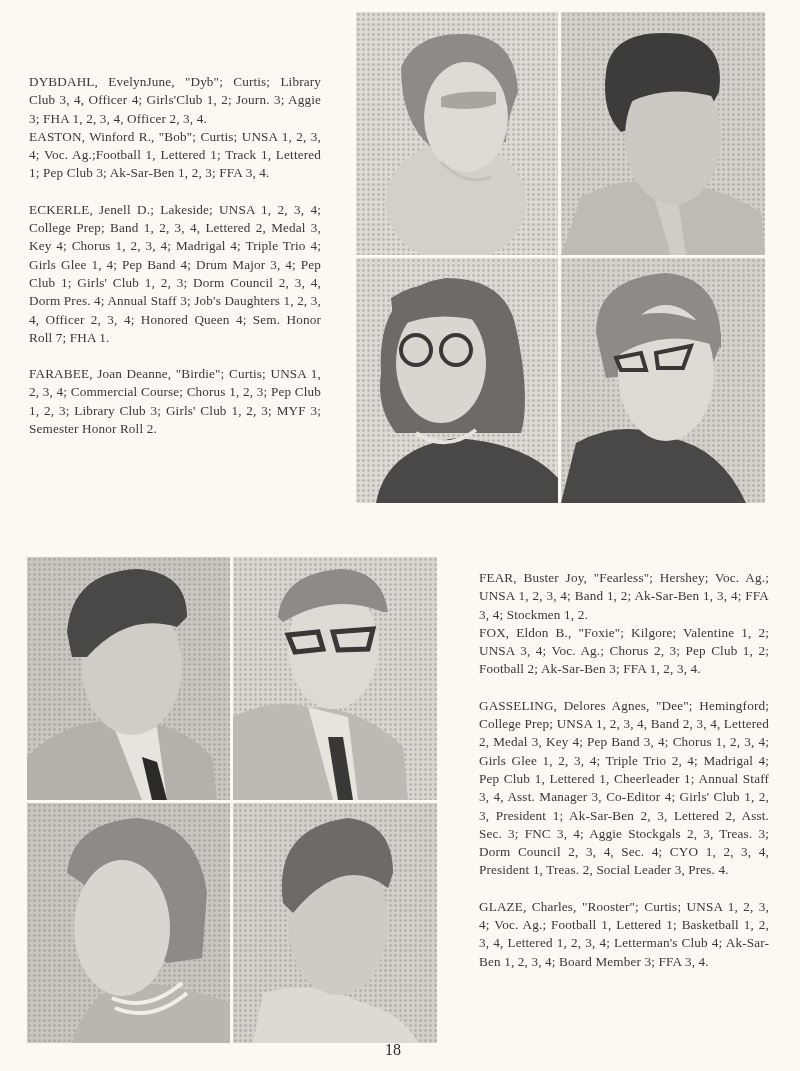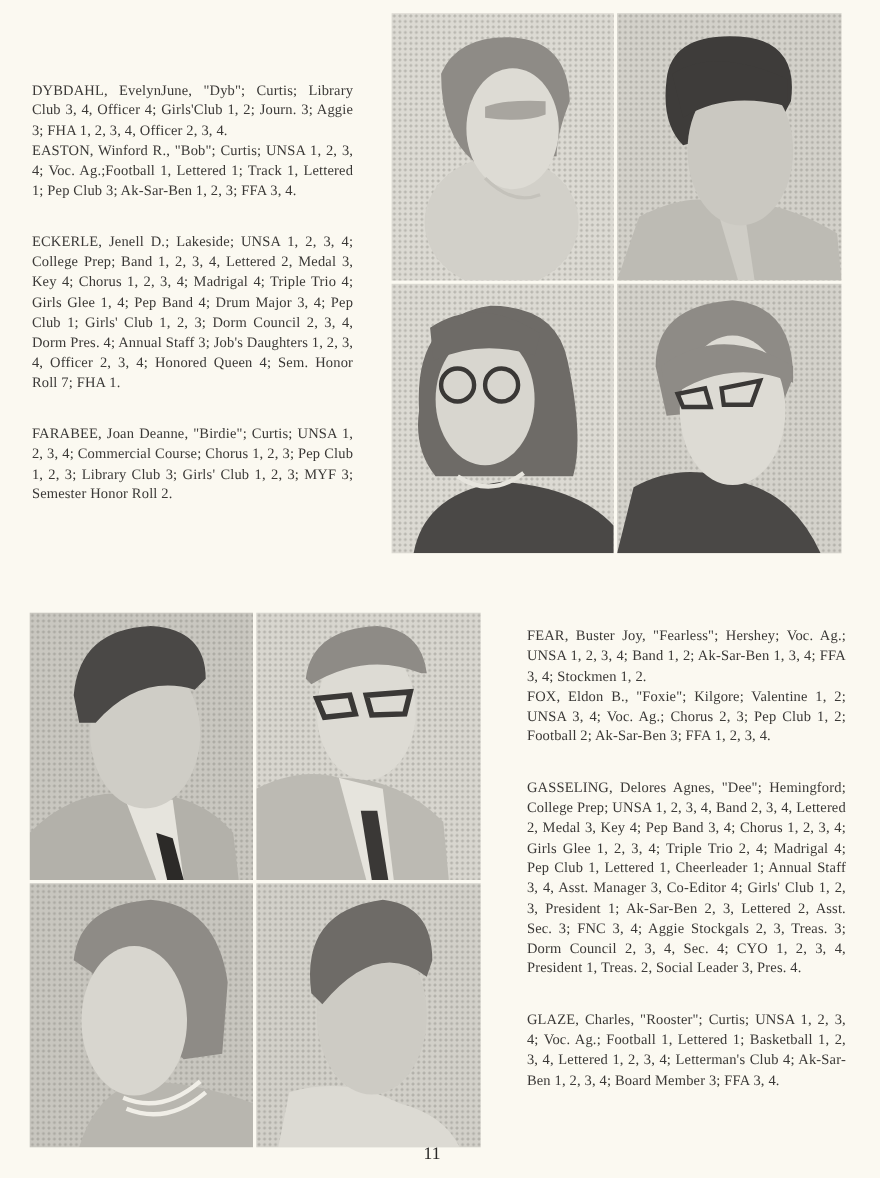--- a/index.html
+++ b/index.html
@@ -11,21 +11,21 @@
       color: #3a3836;
     }
     .bio-block {
       position: absolute;
       font-size: 13.2px;
       line-height: 18.3px;
       text-align: justify;
       letter-spacing: 0.15px;
     }
     .bio-block p { margin: 0; }
-    .bio-block p.gap { margin-top: 28px; }
+    .bio-block p.gap { margin-top: 18px; }
     .photo-grid {
       position: absolute;
       display: grid;
       gap: 3px;
       background: #fbf9f1;
     }
     .photo {
       position: relative; overflow: hidden;
       background-color: #d9d7d0;
       background-image: radial-gradient(circle, rgba(120,118,112,0.35) 1px, transparent 1.6px);
@@ -134,13 +134,13 @@
   </div>
 </div>
 
 <div class="bio-block" style="left:479px; top:569px; width:290px;">
   <p>FEAR, Buster Joy, "Fearless"; Hershey; Voc. Ag.; UNSA 1, 2, 3, 4; Band 1, 2; Ak-Sar-Ben 1, 3, 4; FFA 3, 4; Stockmen 1, 2.</p>
   <p>FOX, Eldon B., "Foxie"; Kilgore; Valentine 1, 2; UNSA 3, 4; Voc. Ag.; Chorus 2, 3; Pep Club 1, 2; Football 2; Ak-Sar-Ben 3; FFA 1, 2, 3, 4.</p>
   <p class="gap">GASSELING, Delores Agnes, "Dee"; Hemingford; College Prep; UNSA 1, 2, 3, 4, Band 2, 3, 4, Lettered 2, Medal 3, Key 4; Pep Band 3, 4; Chorus 1, 2, 3, 4; Girls Glee 1, 2, 3, 4; Triple Trio 2, 4; Madrigal 4; Pep Club 1, Lettered 1, Cheerleader 1; Annual Staff 3, 4, Asst. Manager 3, Co-Editor 4; Girls' Club 1, 2, 3, President 1; Ak-Sar-Ben 2, 3, Lettered 2, Asst. Sec. 3; FNC 3, 4; Aggie Stockgals 2, 3, Treas. 3; Dorm Council 2, 3, 4, Sec. 4; CYO 1, 2, 3, 4, President 1, Treas. 2, Social Leader 3, Pres. 4.</p>
   <p class="gap">GLAZE, Charles, "Rooster"; Curtis; UNSA 1, 2, 3, 4; Voc. Ag.; Football 1, Lettered 1; Basketball 1, 2, 3, 4, Lettered 1, 2, 3, 4; Letterman's Club 4; Ak-Sar-Ben 1, 2, 3, 4; Board Member 3; FFA 3, 4.</p>
 </div>
 
-<div class="page-number">11</div>
+<div class="page-number">18</div>
 
 </body></html>

